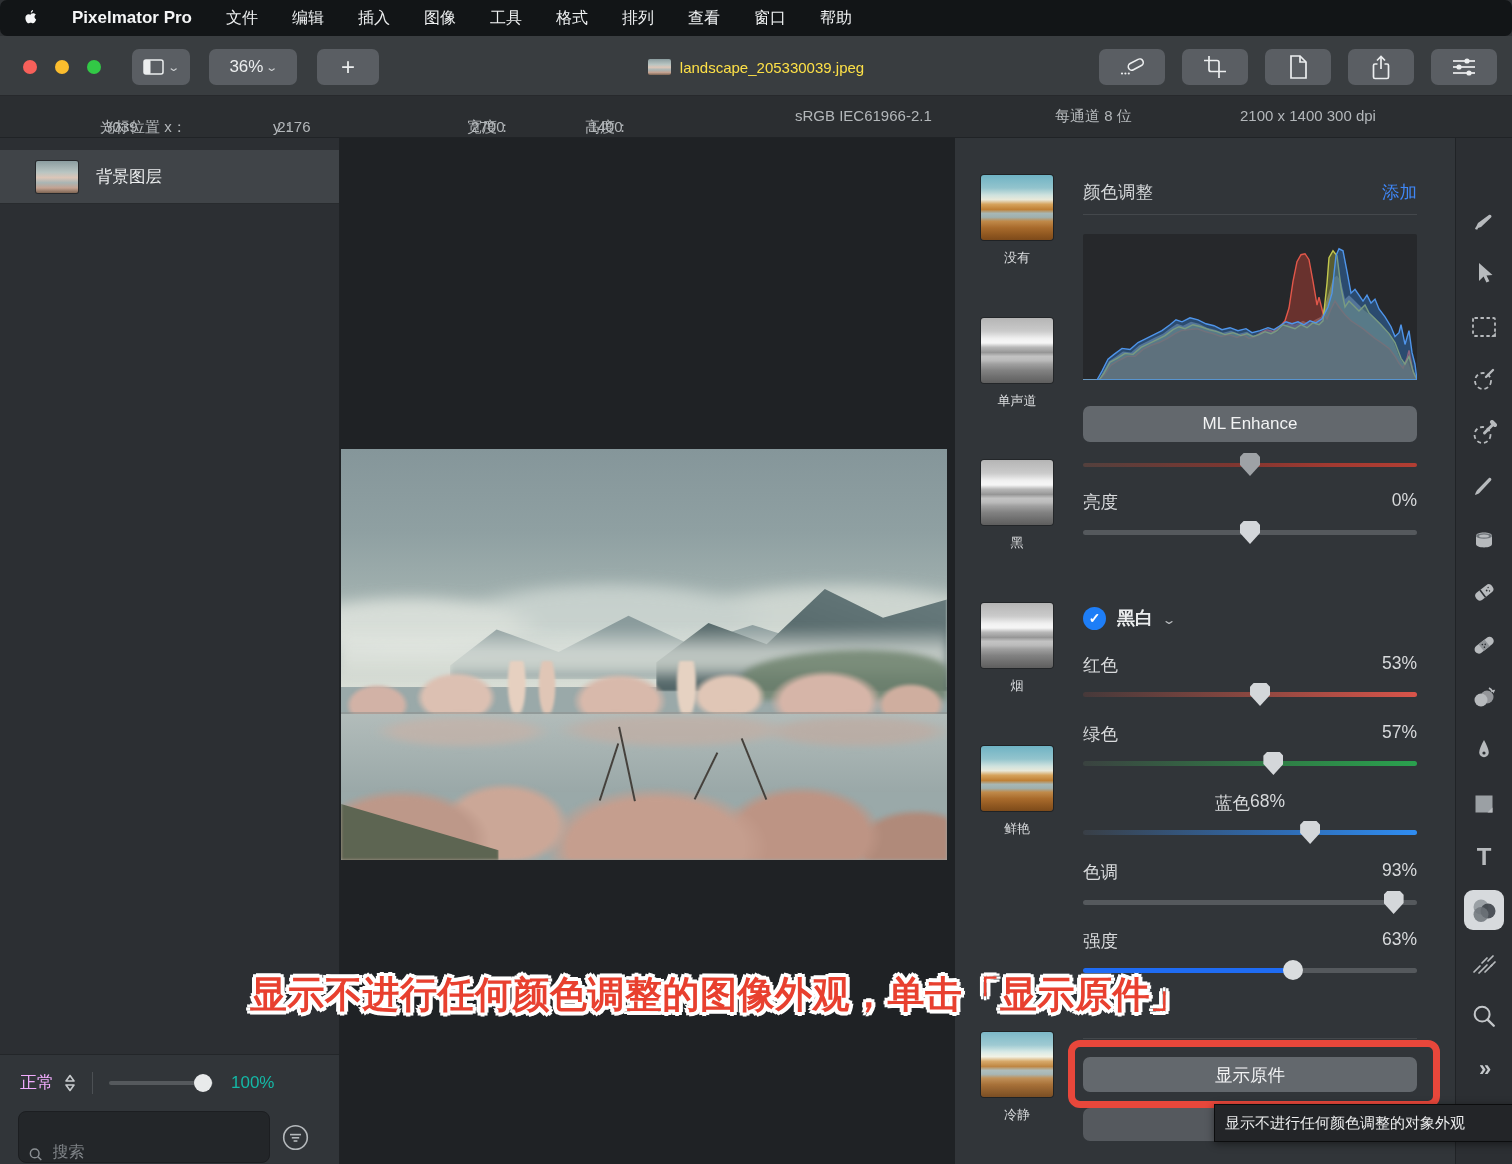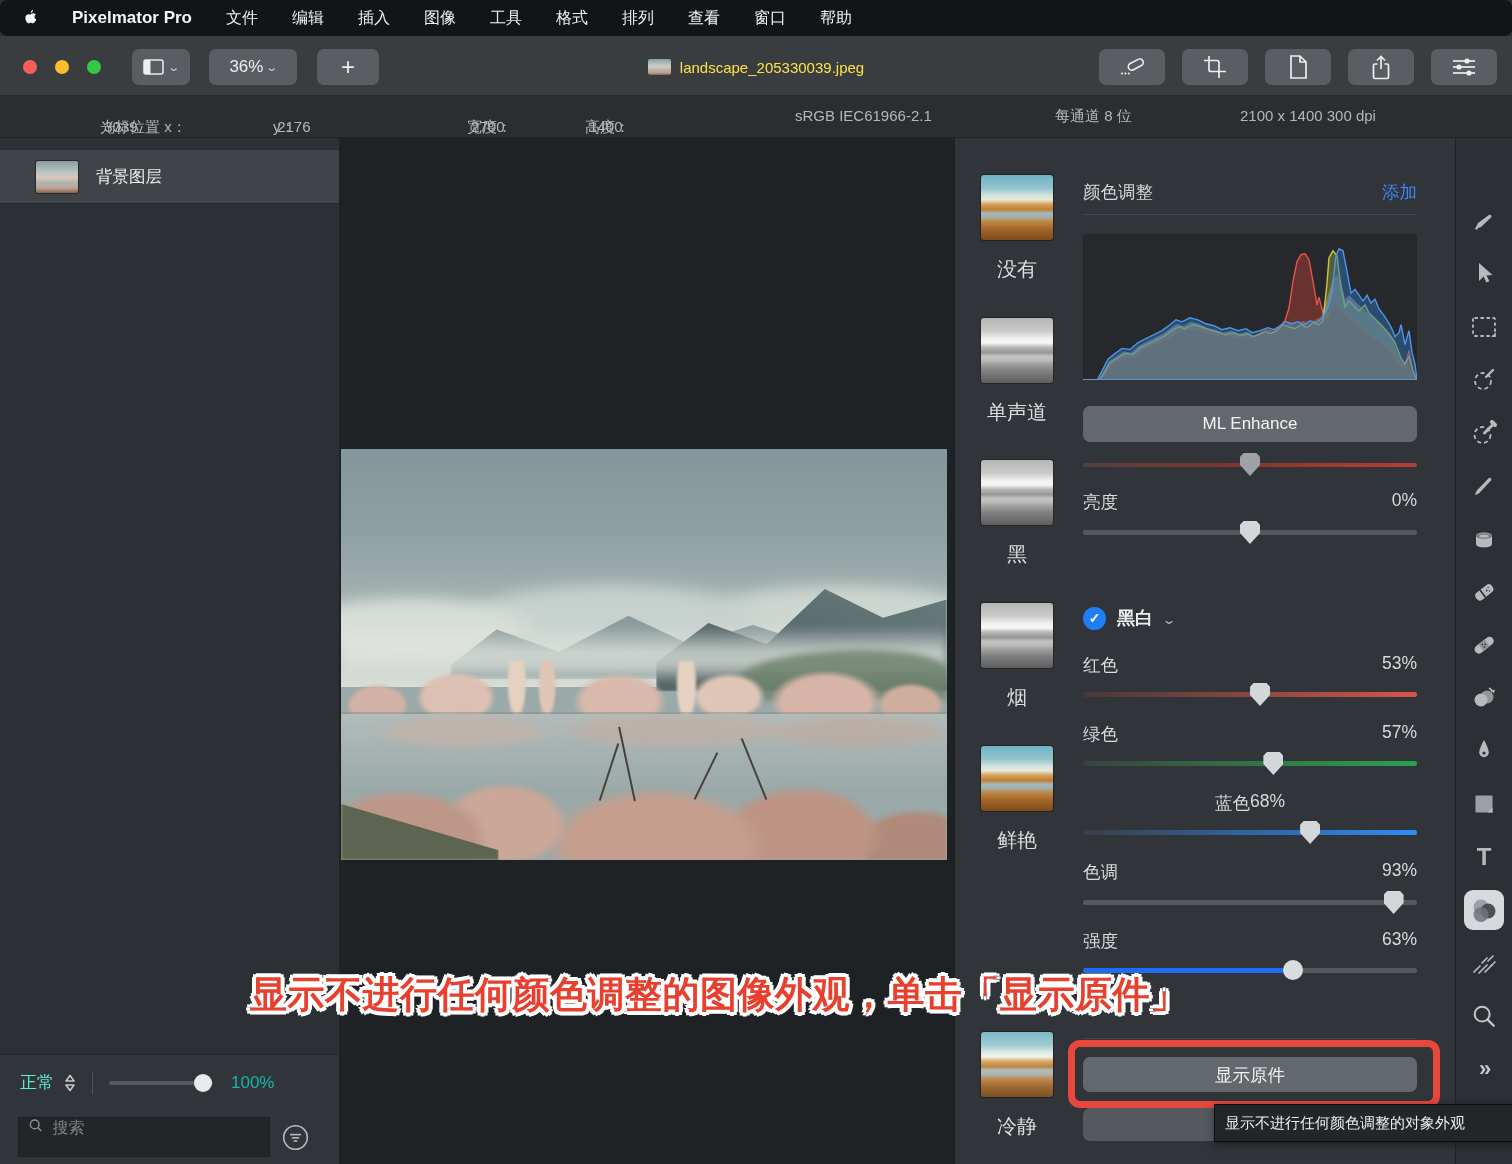--- a/index.html
+++ b/index.html
@@ -32,27 +32,27 @@
   .infobar span{position:absolute;top:11px;white-space:nowrap;}
 
   
   .main{position:absolute;left:0;top:138px;width:100%;height:1026px;}
 
   .layers-panel{position:absolute;left:0;top:0;width:340px;height:100%;background:#2c2f33;border-right:1px solid #202326;}
   .layer-row{position:absolute;left:0;top:0;width:100%;height:54px;background:#40444849;background:#404448;border-bottom:1px solid #282b2e;display:flex;align-items:center;padding-left:36px;gap:18px;margin-top:12px;}
   .layer-thumb{width:42px;height:32px;border-radius:2px;background:linear-gradient(180deg,#8b9da0 0%,#b9c5c2 35%,#dcc6b8 52%,#a9b5b4 68%,#c4a392 84%,#7e6553 100%);box-shadow:0 0 0 1px rgba(0,0,0,.4);}
   .layer-name{font-size:16.5px;color:#eceeef;}
   .blend-row{position:absolute;left:0;bottom:54px;width:100%;height:56px;background:#313539;border-top:1px solid #232629;display:flex;align-items:center;padding:0 20px;gap:10px;}
-  .blend-mode{font-size:17px;color:#5eead4;}
+  .blend-mode{font-size:17px;color:#f0abfc;}
   .vdiv{width:1px;height:22px;background:#4c5054;margin:0 6px;}
   .mini-slider{position:relative;width:104px;height:4px;border-radius:2px;background:#55595d;}
   .mini-slider .knob{position:absolute;top:-7px;left:90%;width:18px;height:18px;border-radius:50%;background:#e8eaeb;transform:translateX(-50%);}
   .opacity-val{font-size:17px;color:#14b8a6;margin-left:8px;}
   .search-row{position:absolute;left:0;bottom:0;width:100%;height:54px;background:#313539;display:flex;align-items:center;padding:0 18px;gap:12px;}
-  .search-field{flex:0 0 252px;height:40px;background:#232629;border:1px solid #1c1e21;border-radius:0;display:flex;align-items:flex-start;padding:0 10px;gap:8px;}
+  .search-field{flex:0 0 252px;height:52px;background:#232629;border:1px solid #1c1e21;border-radius:8px;display:flex;align-items:flex-end;padding:0 10px;gap:8px;}
   .search-field input{background:transparent;border:none;outline:none;color:#c9ccce;font-size:16px;width:100%;}
   .search-field input::placeholder{color:#7f8387;}
 
   .canvas-area{position:absolute;left:340px;top:0;width:615px;height:100%;background:#1f2225;}
 
   
   .photo{position:absolute;left:1px;top:311px;width:606px;height:411px;overflow:hidden;background:#9aa9a9;}
   .photo>div{position:absolute;}
   .ph-sky{left:0;top:0;width:100%;height:58%;background:linear-gradient(180deg,#85969a 0%,#8fa0a2 35%,#a3b2b0 65%,#c7cfc9 90%,#d9ded6 100%);}
   .ph-cloud{left:-5%;top:30%;width:110%;height:22%;background:
@@ -97,21 +97,21 @@
   .b4{left:68%;height:66px;transform:rotate(-22deg);}
 
   
   .presets{position:absolute;left:955px;top:0;width:125px;height:100%;background:#313539;}
   .preset{position:absolute;left:17px;width:90px;text-align:center;cursor:default;}
   .preset .pthumb{width:72px;height:65px;margin:0 auto;border-radius:3px;background:
      linear-gradient(180deg,#6fb3c4 0%,#93c4cd 20%,#cfe2de 31%,#e9e9da 38%,#d6a35c 45%,#c08034 53%,#a7b7b5 59%,#9fb0af 65%,#c08a4a 71%,#a96b2c 81%,#8f5720 92%,#7d4a1a 100%);
      box-shadow:0 0 0 1px rgba(0,0,0,.35);}
   .preset.bw .pthumb{filter:grayscale(1) brightness(1.12) contrast(.92);}
   .preset.calm .pthumb{filter:saturate(.85) brightness(1.04);}
-  .preset .plabel{display:block;margin-top:16px;font-size:20px;color:#dcdee0;}
+  .preset .plabel{display:block;margin-top:9px;font-size:13px;color:#dcdee0;}
 
   
   .adjust{position:absolute;left:1080px;top:0;width:375px;height:100%;background:#313539;}
   .adj-header{position:absolute;left:3px;top:42px;width:334px;display:flex;justify-content:space-between;align-items:center;}
   .adj-title{font-size:17.5px;color:#d3d6d8;}
   .adj-add{font-size:17.5px;color:#3f87f7;}
   .adj-div{position:absolute;left:3px;width:334px;height:1px;background:#44484c;}
   .histogram{position:absolute;left:3px;top:96px;width:334px;height:146px;background:#26282b;border-radius:2px;}
   .histogram svg{display:block;width:100%;height:100%;}
   .ml-btn{position:absolute;left:3px;top:268px;width:334px;height:36px;background:#63686d;border-radius:7px;display:flex;align-items:center;justify-content:center;font-size:17px;color:#f2f3f4;}

